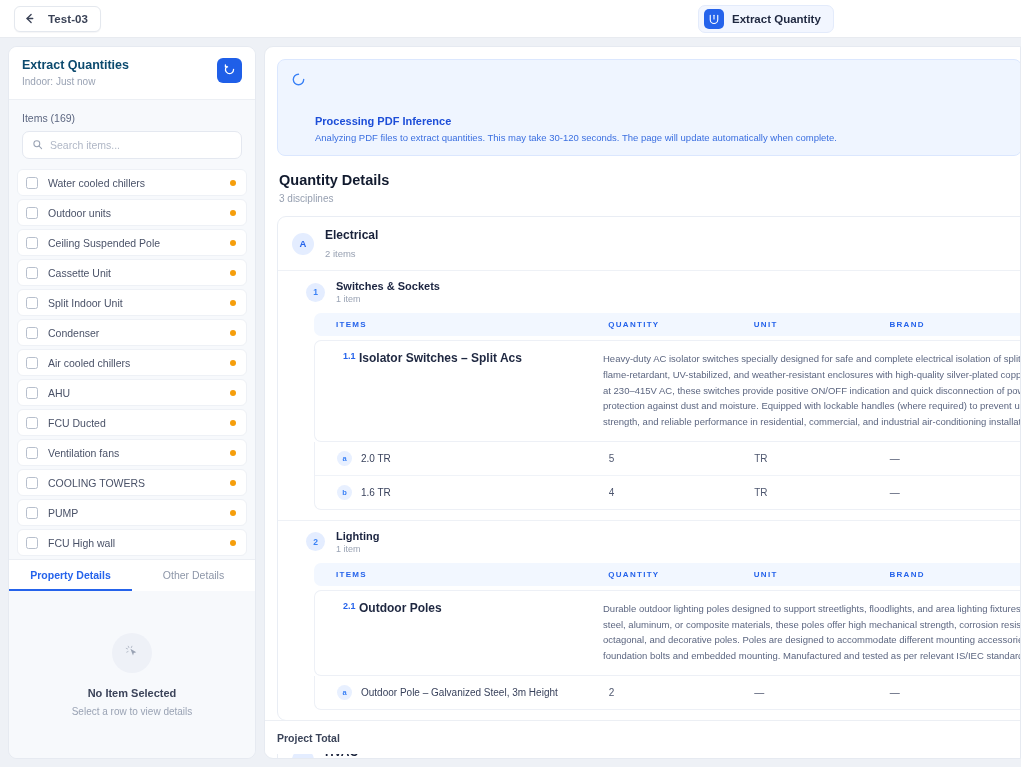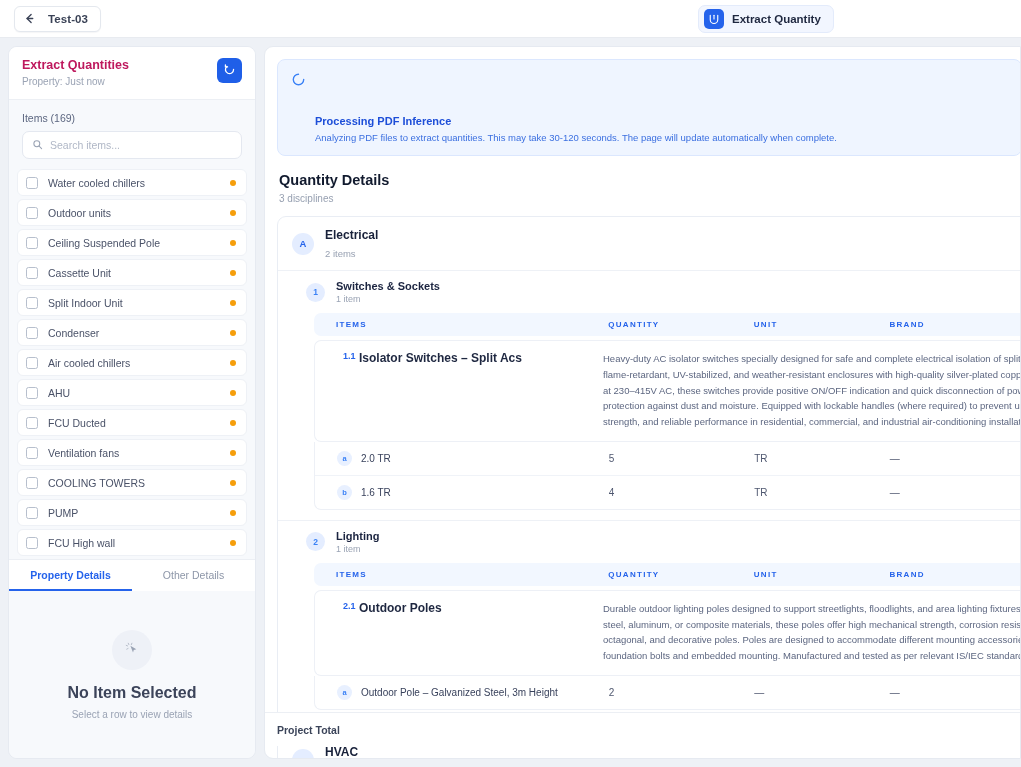--- a/index.html
+++ b/index.html
@@ -40,21 +40,21 @@
   
   .sidebar {
     position: absolute; left: 8px; top: 46px; width: 248px; height: 713px;
     background: #f7f9fc; border: 1px solid #e6eaf1; border-radius: 9px;
     overflow: hidden; display: flex; flex-direction: column;
   }
   .sb-head {
     background: #fff; padding: 11px 13px 12px 13px; border-bottom: 1px solid #eceff4;
     display: flex; align-items: flex-start; justify-content: space-between;
   }
-  .sb-title { font-size: 12.5px; font-weight: 700; color: #be185d; }
+  .sb-title { font-size: 12.5px; font-weight: 700; color: #0c4a6e; }
   .sb-sub { font-size: 10px; color: #9aa3b4; margin-top: 4px; }
   .refresh-btn {
     width: 25px; height: 25px; border-radius: 6px; background: #1f5fe8;
     display:flex; align-items:center; justify-content:center; cursor: pointer; border:none;
   }
   .sb-count { font-size: 10.5px; color: #5d6781; padding: 12px 13px 7px 13px; }
   .search-wrap { padding: 0 13px 10px 13px; }
   .search-box {
     height: 28px; background: #fff; border: 1px solid #e4e8f0; border-radius: 7px;
     display: flex; align-items: center; gap: 7px; padding: 0 9px;
@@ -89,21 +89,21 @@
   .tab.active { color: #2563eb; font-weight: 700; border-bottom-color: #2563eb; }
 
   .empty-state {
     flex: 1; background: #f7f9fc; display: flex; flex-direction: column;
     align-items: center; justify-content: center; gap: 0;
   }
   .empty-circle {
     width: 40px; height: 40px; border-radius: 50%; background: #eef1f7;
     display: flex; align-items: center; justify-content: center; margin-bottom: 14px;
   }
-  .empty-title { font-size: 16px; font-weight: 700; color: #3c445a; }
+  .empty-title { font-size: 11px; font-weight: 700; color: #3c445a; }
   .empty-sub { font-size: 10px; color: #9aa3b4; margin-top: 7px; }
 
   
   .main {
     position: absolute; left: 264px; top: 46px; width: 757px; height: 713px;
     background: #fff; border: 1px solid #e6eaf1; border-radius: 9px 0 0 9px;
     overflow: hidden;
   }
   .main-inner { padding: 12px 0 0 12px; height: 100%; position: relative; }
 
@@ -177,21 +177,21 @@
   .sub-name { font-size: 10px; color: #39425c; margin-left: 9px; }
   .cell { font-size: 10px; color: #4e576f; }
   .sub-items { width: 295px; display: flex; align-items: center; padding-left: 22px;}
   .sub-box {
     border: 1px solid #edf0f6; border-right: none; border-radius: 0 0 0 7px;
     border-top: none; background: #fff;
   }
   .sub-box .row-sub:last-child { border-bottom: none; }
 
   .project-total-bar {
-    position: absolute; left: 0; bottom: 12px; width: 757px; height: 34px;
+    position: absolute; left: 0; bottom: 4px; width: 757px; height: 34px;
     background: #fff; border-top: 1px solid #eceff4;
     display: flex; align-items: center; padding-left: 12px;
   }
   .project-total-bar span { font-size: 10.5px; font-weight: 700; color: #3b4459; }
 </style>
 </head>
 <body>
 
 <div class="topbar">
   <div class="back-btn">
@@ -211,21 +211,21 @@
       </svg>
     </span>
     <span class="lbl">Extract Quantity</span>
   </div>
 </div>
 
 <div class="sidebar">
   <div class="sb-head">
     <div>
       <div class="sb-title">Extract Quantities</div>
-      <div class="sb-sub">Property: Just now</div>
+      <div class="sb-sub">Indoor: Just now</div>
     </div>
     <button class="refresh-btn">
       <span>
         <svg width="13" height="13" viewBox="0 0 16 16" fill="none">
           <path d="M13 8A5 5 0 114.8 4.2" stroke="#fff" stroke-width="1.6" stroke-linecap="round"></path>
           <path d="M3 2.2v2.6h2.6" stroke="#fff" stroke-width="1.6" stroke-linecap="round" stroke-linejoin="round"></path>
         </svg>
       </span>
     </button>
   </div>

